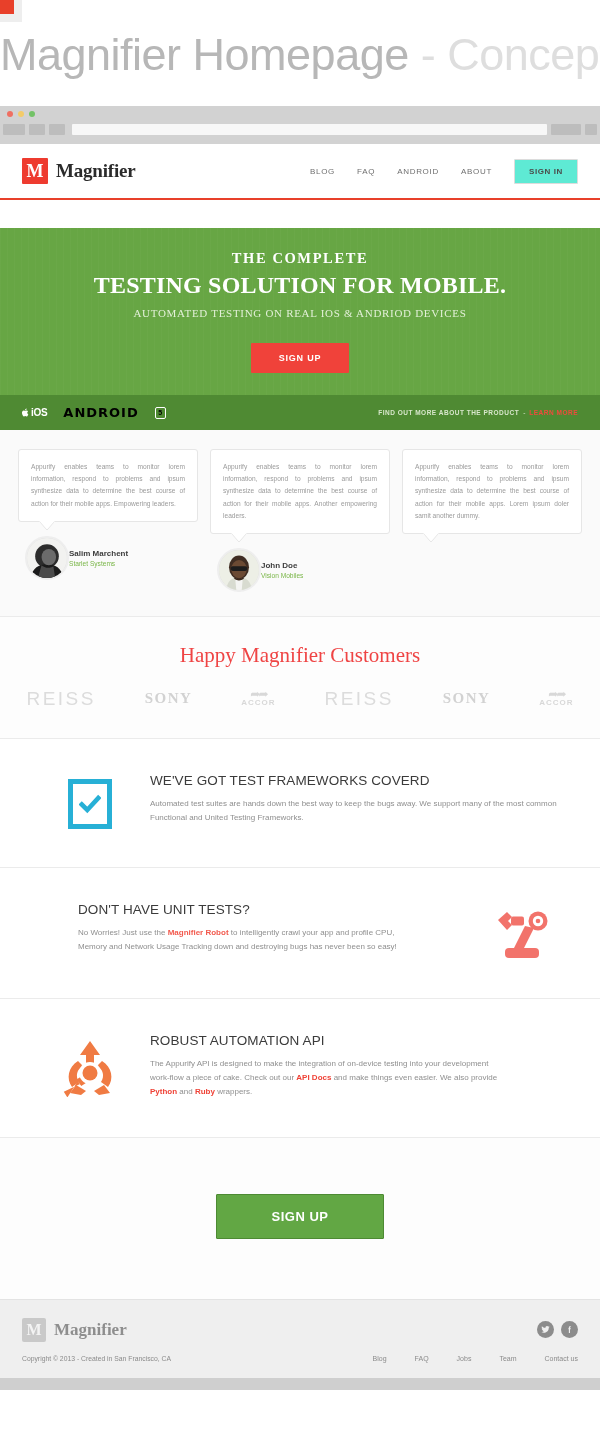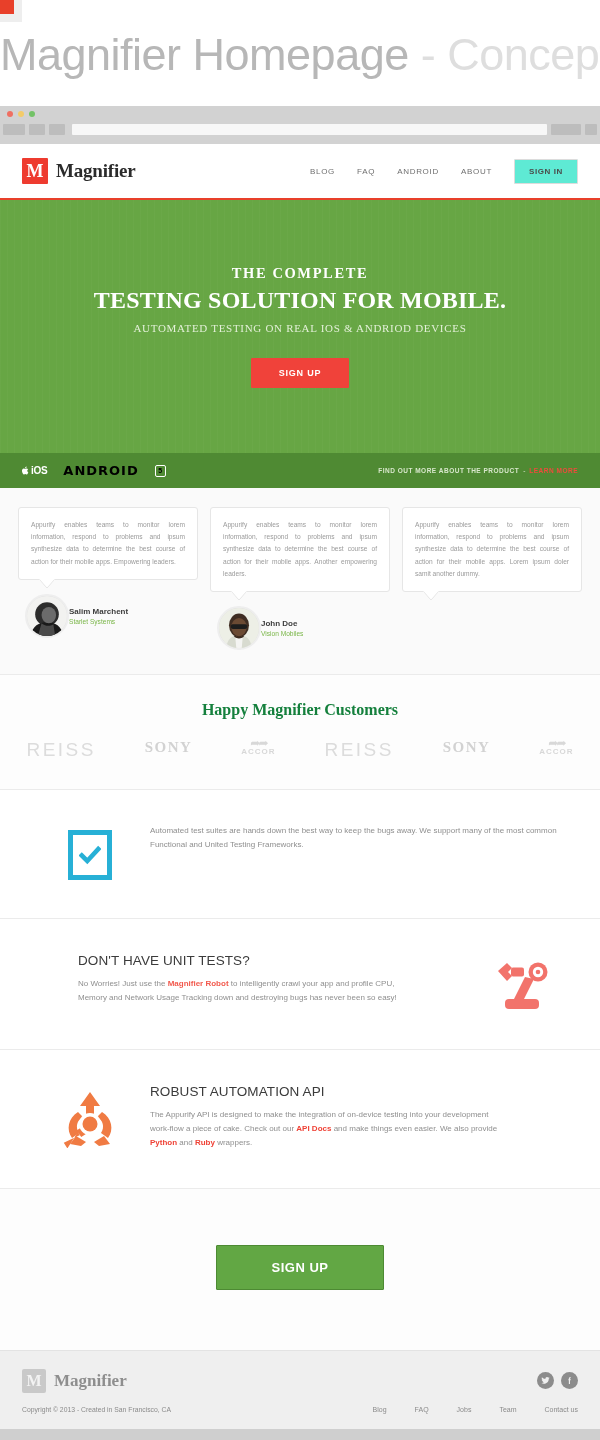--- a/index.html
+++ b/index.html
@@ -57,22 +57,22 @@
   .nav-links { margin-left:auto; display:flex; align-items:center; gap:22px; }
   .nav-link { font-size:8px; letter-spacing:0.7px; color:#6f6f6f; text-decoration:none; }
   .signin-btn {
     background:#5eead4; border:1px solid #dcdcdc; color:#4b4b4b;
     font-size:8px; letter-spacing:0.6px; font-weight:700;
     padding:7px 14px; border-radius:1px; cursor:pointer;
   }
 
   
   .hero {
-    height:253px; background:#67a644; position:relative;
-    display:flex; flex-direction:column; align-items:center; justify-content:center;
+    height:167px; background:#67a644; position:relative;
+    display:flex; flex-direction:column; align-items:center; justify-content:center;margin-top:28px;
   }
   .hero::before{
     content:""; position:absolute; inset:0;
     background:repeating-linear-gradient(90deg, rgba(255,255,255,0.025) 0 1px, transparent 1px 7px);
   }
   .hero-inner { position:relative; text-align:center; }
   .hero-kicker {
     font-family:"Liberation Serif", serif; font-weight:700; color:#fff;
     font-size:14.5px; letter-spacing:1.6px; margin-bottom:5px;
   }
@@ -130,24 +130,24 @@
     width:44px; height:44px; border-radius:50%; flex:0 0 44px;
     border:2px solid #eeeeee; overflow:hidden; position:relative; background:#ddd;
   }
   .avatar svg { display:block; width:100%; height:100%; }
   .pname { font-size:8px; font-weight:700; color:#3d3d3d; }
   .pcompany { font-size:6.6px; color:#7ab648; margin-top:2px; }
 
   
   .customers { background:#fdfdfd; border-bottom:1px solid #ebebeb; padding:26px 0 28px; text-align:center; }
   .customers-title {
-    font-family:"Liberation Serif", serif; font-weight:700; color:#15803d;
-    font-size:16px; margin-bottom:20px;
-  }
-  .logo-row { display:flex; justify-content:space-around; padding:0 2px; }
+    font-family:"Liberation Serif", serif; font-weight:400; color:#ef4444;
+    font-size:21px; margin-bottom:20px;
+  }
+  .logo-row { display:flex; align-items:center; justify-content:space-around; padding:0 2px; }
   .logo { color:#d6d6d6; }
   .logo-reiss { font-size:19px; letter-spacing:2.5px; font-weight:300; color:#dcdcdc; }
   .logo-sony { font-size:15px; letter-spacing:1.5px; font-weight:700; color:#d2d2d2; font-family:"Liberation Serif", serif; }
   .logo-accor { display:flex; flex-direction:column; align-items:center; color:#d8d8d8; }
   .logo-accor .bird { font-size:12px; line-height:8px; letter-spacing:-2px; }
   .logo-accor .acc-name { font-size:8px; letter-spacing:1px; font-weight:700; }
 
   
   .feature { border-bottom:1px solid #ebebeb; display:flex; align-items:flex-start; padding:34px 30px 38px; gap:0; }
   .feature.rev { justify-content:space-between; }
@@ -325,20 +325,21 @@
 
     <div class="feature">
       <div class="fi-wrap">
         <div class="chk-box">
           <svg class="chk-mark" viewBox="0 0 24 24">
             <path d="M3 12.5l6 6L21 5.5" stroke="#27b0d6" stroke-width="5" fill="none" stroke-linecap="square"></path>
           </svg>
         </div>
       </div>
       <div class="ftext">
+        <div class="ftitle">WE'VE GOT TEST FRAMEWORKS COVERD</div>
         <div class="fbody"><span>Automated test suites are hands down the best way to keep the bugs away. We support many of the most common Functional and United Testing Frameworks.</span></div>
       </div>
     </div>
 
     <div class="feature rev">
       <div class="ftext" style="padding-left:48px">
         <div class="ftitle">DON'T HAVE UNIT TESTS?</div>
         <div class="fbody" style="max-width:345px"><span>No Worries! Just use the </span><span class="lk-red">Magnifier Robot</span><span> to intelligently crawl your app and profile CPU, Memory and Network Usage Tracking down and destroying bugs has never been so easy!</span></div>
       </div>
       <div class="fi-wrap" style="width:96px;flex:0 0 96px">

